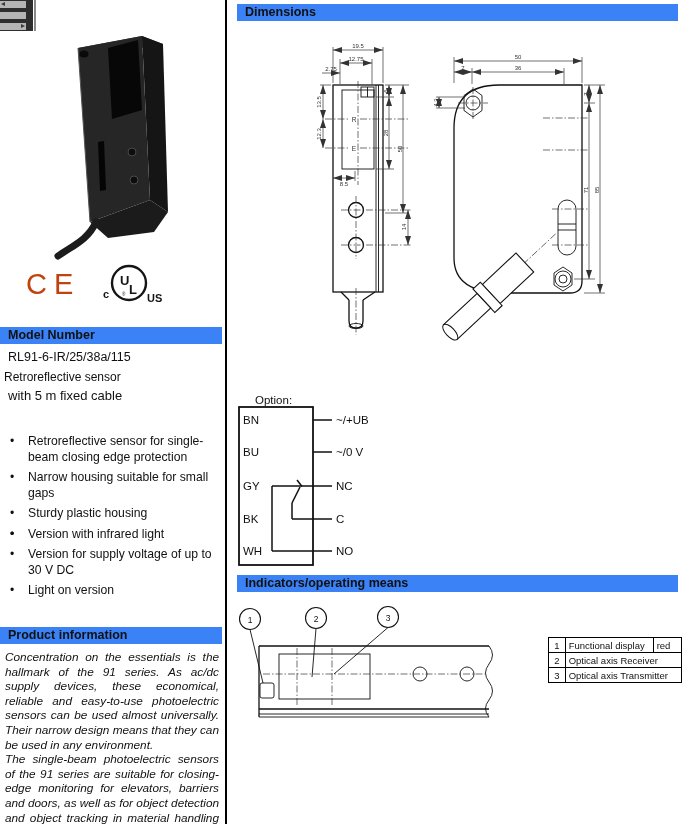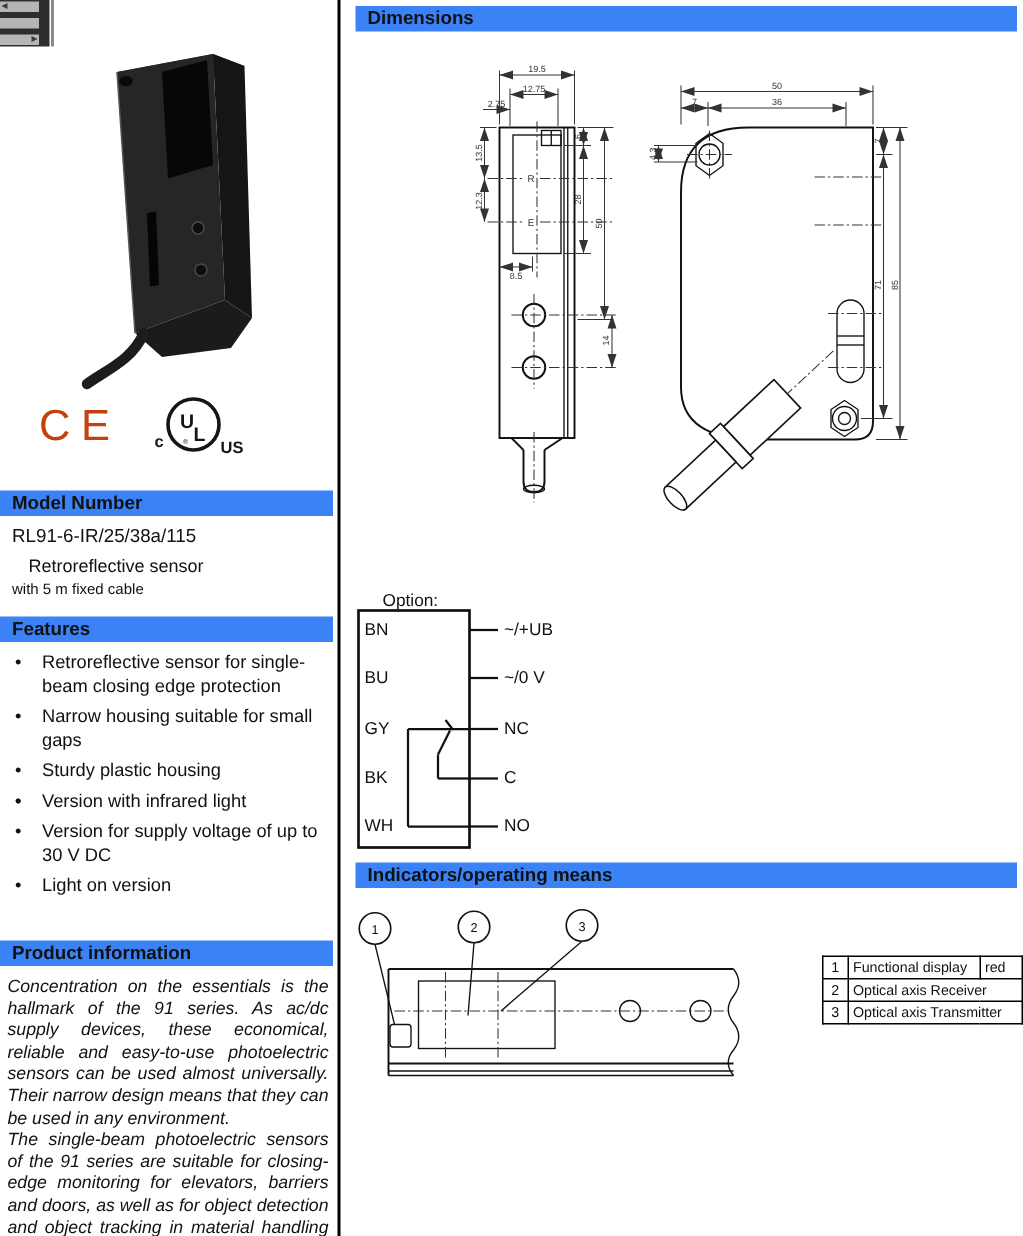--- a/index.html
+++ b/index.html
@@ -4,21 +4,21 @@
 <style>
   html,body{margin:0;padding:0;background:#fff;}
   #page{position:relative;width:682px;height:824px;background:#fff;overflow:hidden;
         font-family:"Liberation Sans",sans-serif;color:#111;}
   .bar{position:absolute;background:#3b82f6;height:17px;width:222px;
        font-weight:bold;font-size:12.5px;line-height:17px;padding-left:8px;box-sizing:border-box;}
   .rbar{width:441px;left:237px;}
   .divider{position:absolute;left:225px;top:0;width:2px;height:824px;background:#000;}
   .txt{position:absolute;font-size:12px;}
   .model{font-weight:normal;font-size:12.5px;}
-  .small{font-size:10px;}
+  .small{font-size:13px;}
   .features{position:absolute;left:8px;top:434px;width:212px;font-size:12.2px;line-height:15.5px;}
   .feat{position:relative;padding-left:20px;margin-bottom:5px;}
   .feat .dot{position:absolute;left:2px;top:0;}
   .pinfo{position:absolute;left:5px;top:650px;width:214px;font-size:11.8px;line-height:14.6px;text-align:justify;}
   .pinfo p{margin:0;font-style:italic;}
   svg{position:absolute;overflow:visible;}
   svg text{font-family:"Liberation Sans",sans-serif;}
   .out{stroke:#111;stroke-width:1.3;fill:none;}
   .thin{stroke:#111;stroke-width:.9;fill:none;}
   .dim{stroke:#333;stroke-width:.7;fill:none;}
@@ -88,24 +88,23 @@
     <circle cx="34" cy="25" r="17" fill="none" stroke="#151515" stroke-width="2.4"></circle>
     <text x="25" y="27" font-size="13" font-weight="bold" fill="#151515">U</text>
     <text x="34" y="36" font-size="13" font-weight="bold" fill="#151515">L</text>
     <text x="27" y="38" font-size="4.5" fill="#151515">®</text>
     <text x="8" y="40" font-size="11" font-weight="bold" fill="#151515">c</text>
     <text x="52" y="44" font-size="11" font-weight="bold" fill="#151515">US</text>
   </svg>
 
   <div class="bar" style="left:0;top:327px;">Model Number</div>
   <div class="txt model" style="left:8px;top:350px;">RL91-6-IR/25/38a/115</div>
-  <div class="txt" style="left:19px;top:370px;">Retroreflective sensor</div>
+  <div class="txt" style="left:4px;top:370px;">Retroreflective sensor</div>
   <div class="txt small" style="left:8px;top:388px;">with 5 m fixed cable</div>
 
-  <div class="bar" style="left:0;top:411px;">Features</div>
   <div class="features">
     <div class="feat"><span class="dot">•</span><span>Retroreflective sensor for single-beam closing edge protection</span></div>
     <div class="feat"><span class="dot">•</span><span>Narrow housing suitable for small gaps</span></div>
     <div class="feat"><span class="dot">•</span><span>Sturdy plastic housing</span></div>
     <div class="feat"><span class="dot">•</span></div>
     <div class="feat"><span class="dot">•</span><span>Version with infrared light</span></div>
     <div class="feat"><span class="dot">•</span><span>Version for supply voltage of up to 30 V DC</span></div>
     <div class="feat"><span class="dot">•</span><span>Light on version</span></div>
   </div>
 

